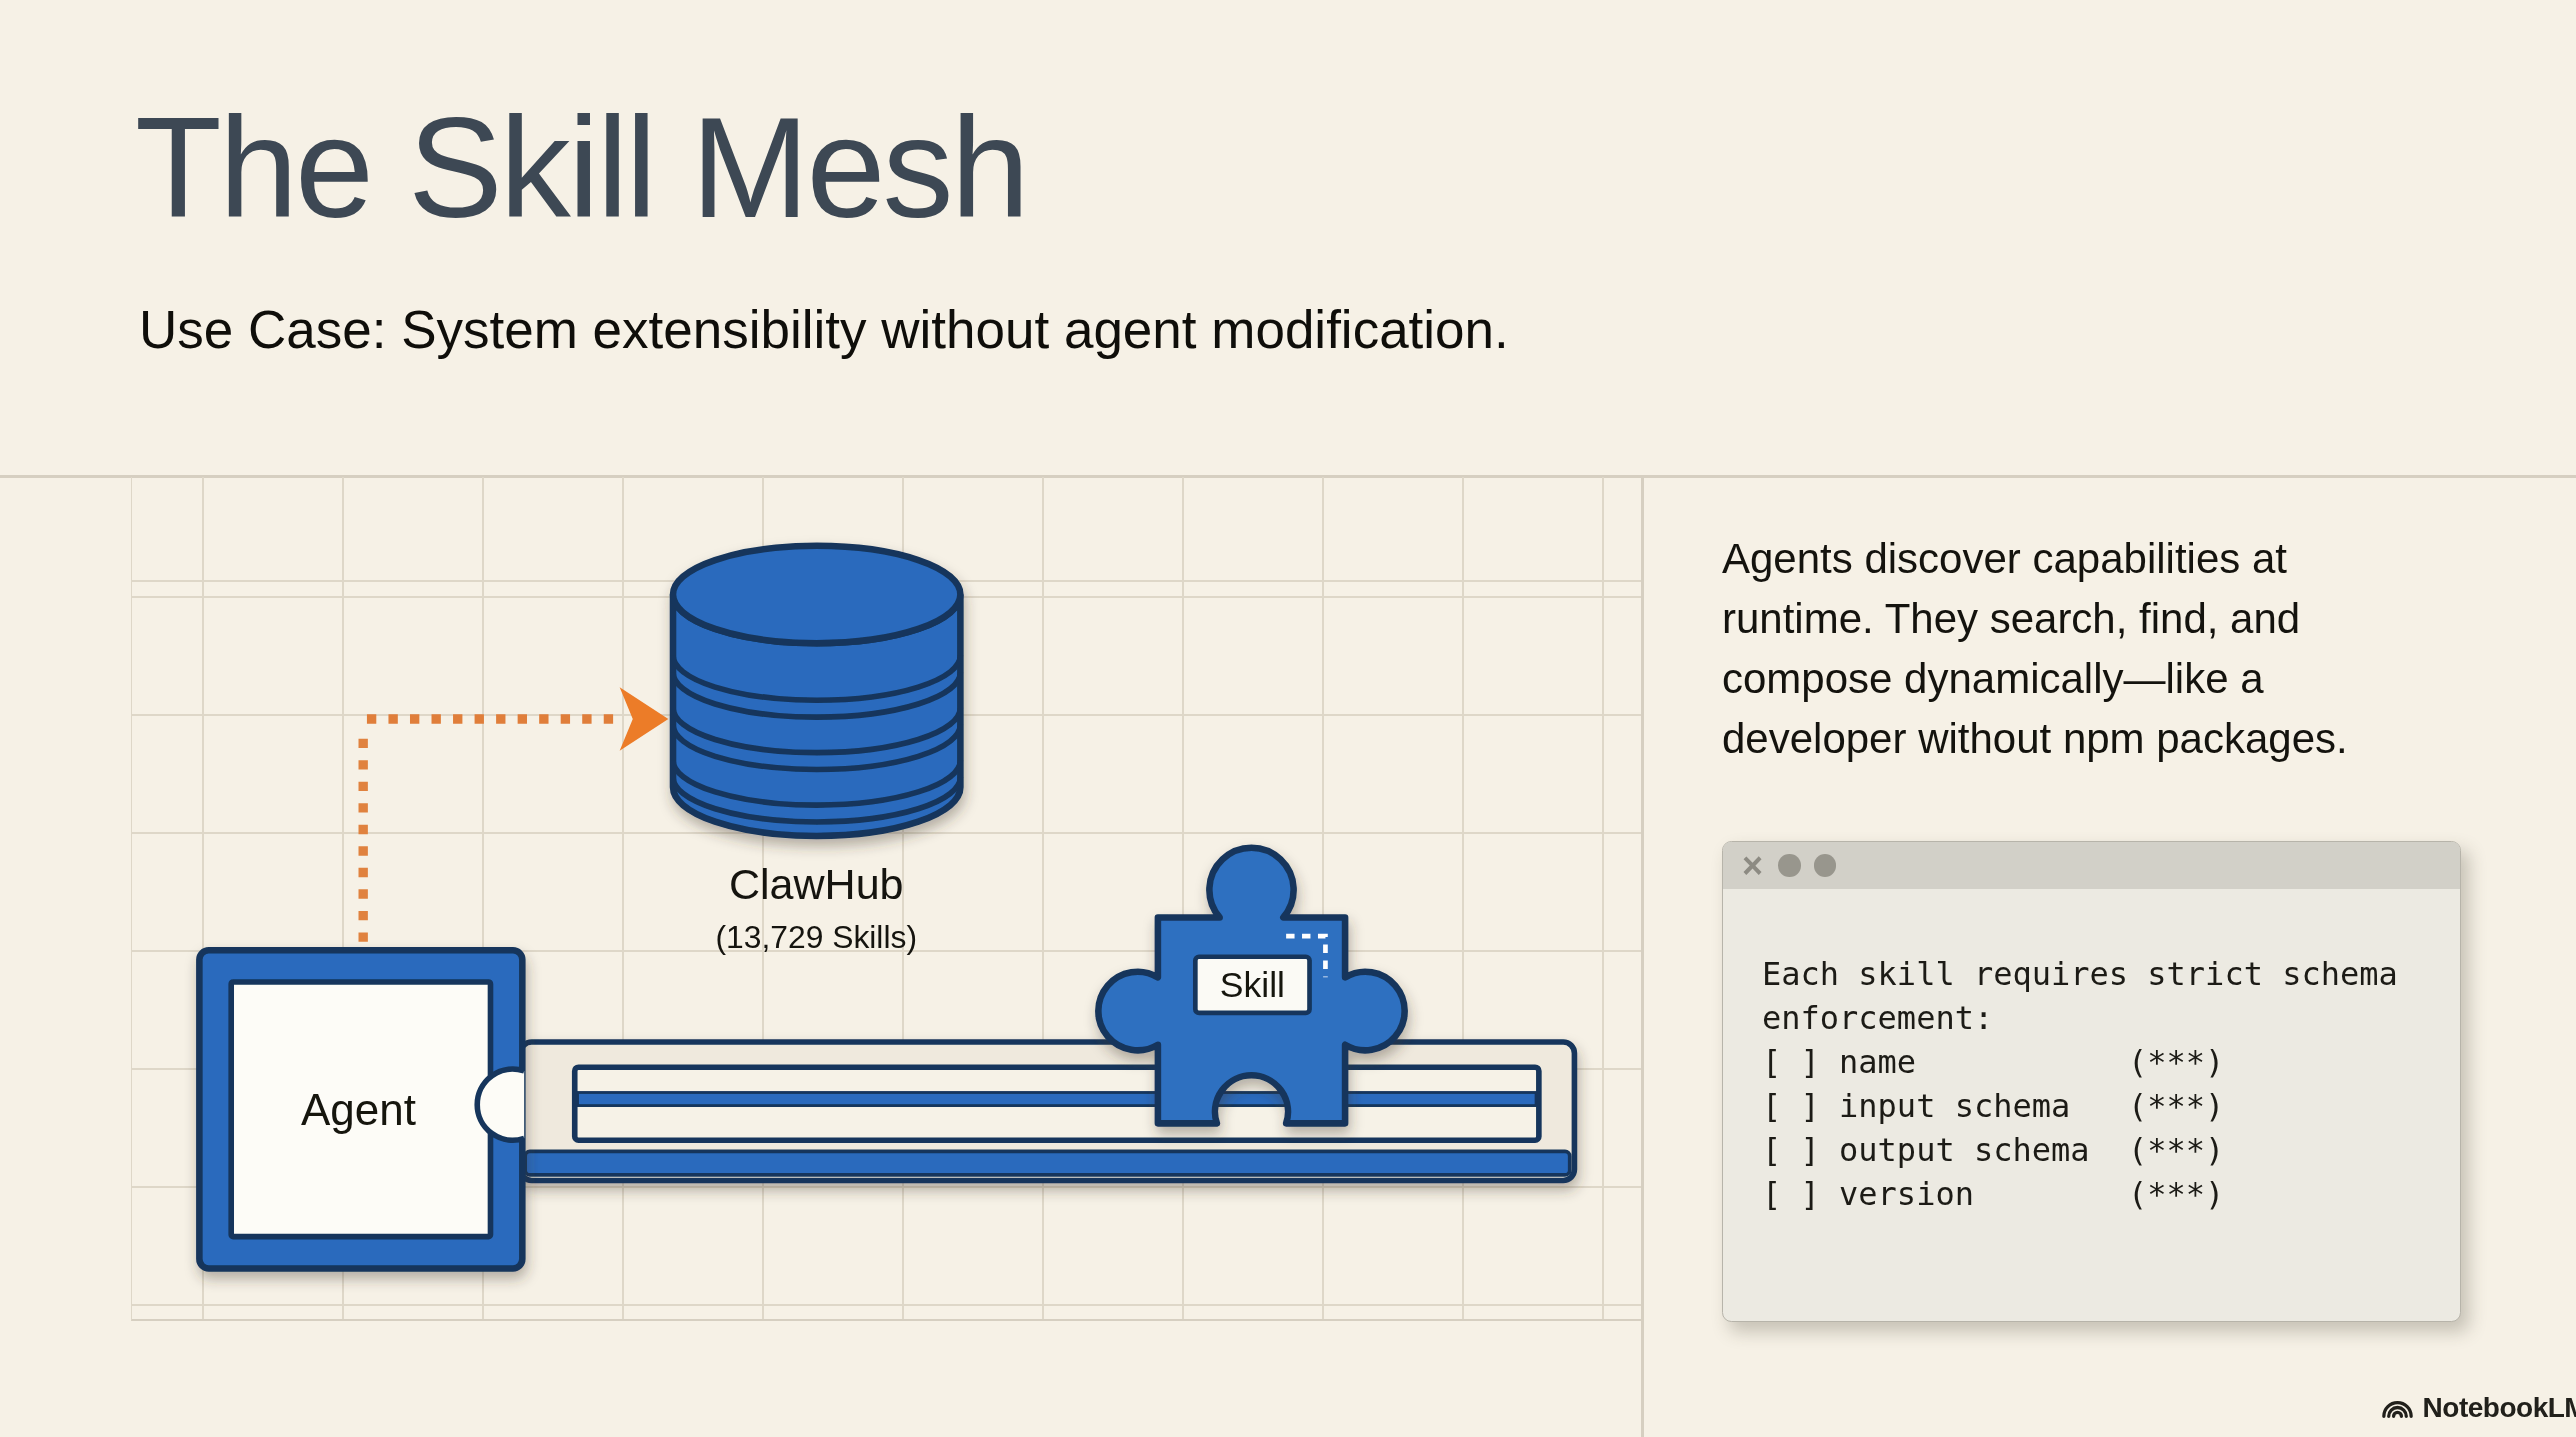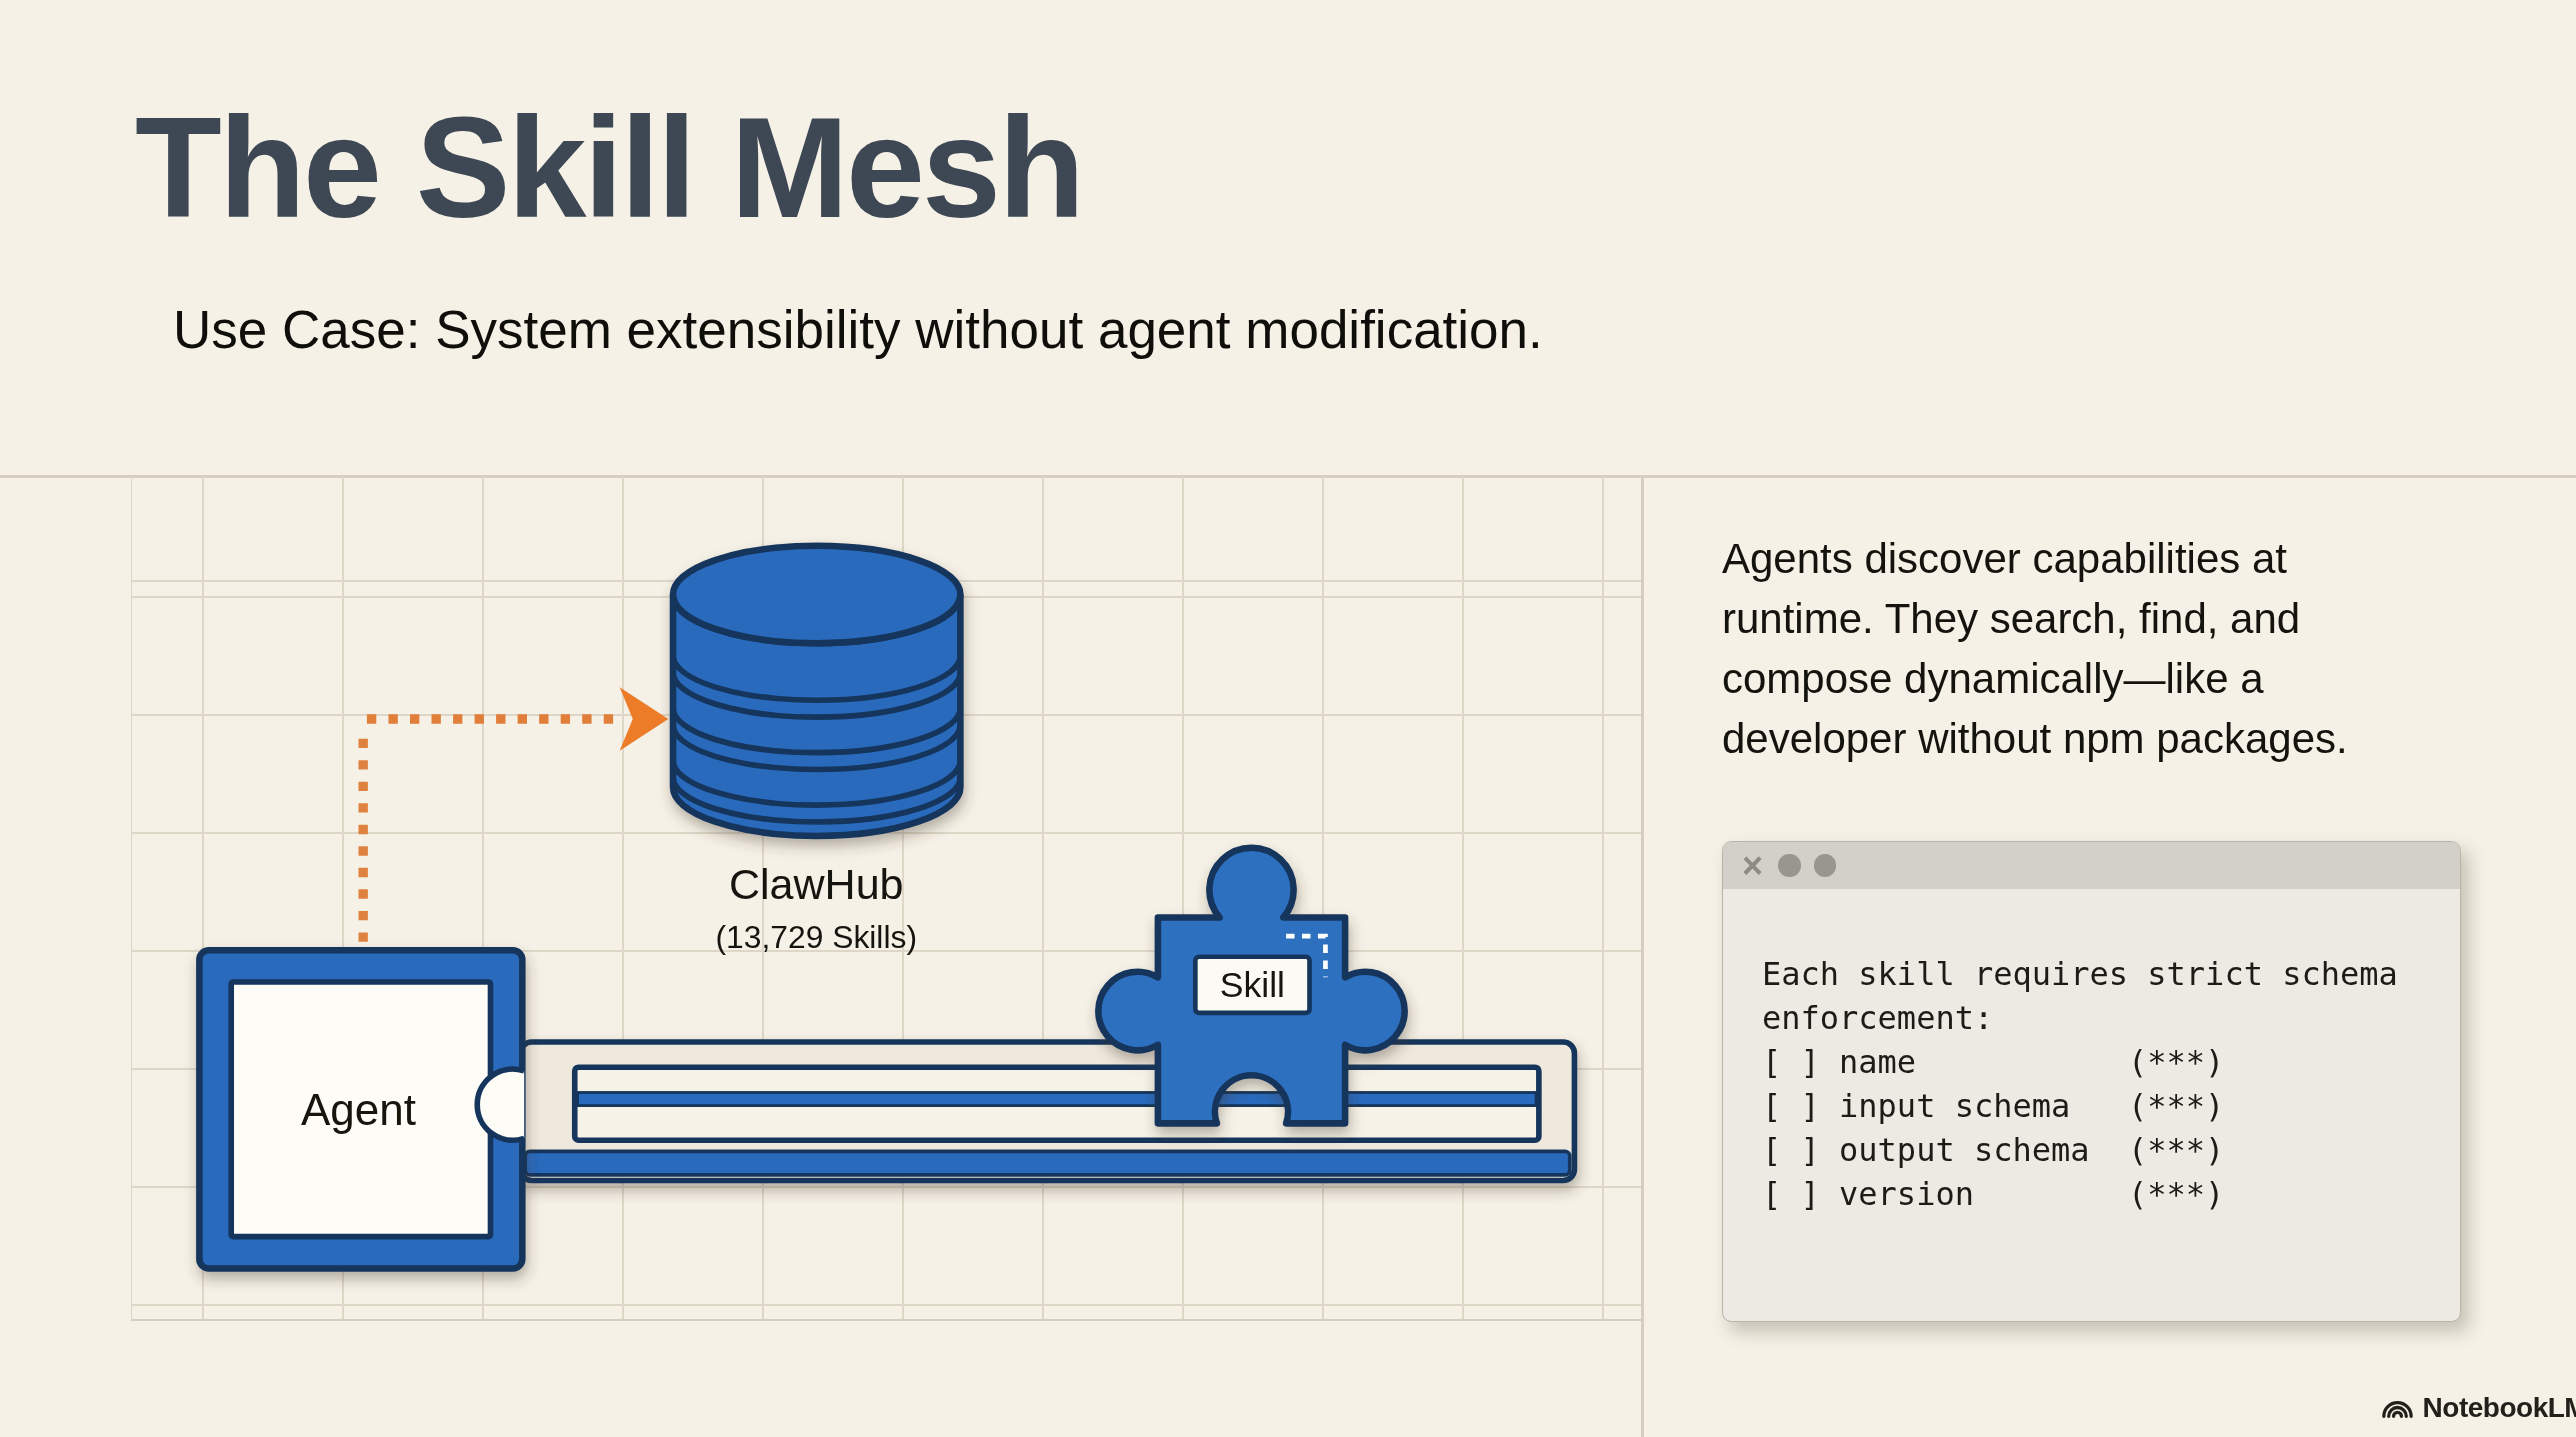--- a/index.html
+++ b/index.html
@@ -7,26 +7,26 @@
     position:relative;
     width:2576px;height:1438px;
     background:#f6f1e6;
     overflow:hidden;
     font-family:"Liberation Sans",sans-serif;
     color:#15140f;
   }
   
   .title{
     position:absolute;left:135px;top:97px;
-    font-size:142px;font-weight:bold;letter-spacing:-2.8px;
+    font-size:142px;font-weight:normal;letter-spacing:-2.8px;
     color:#3d4854;line-height:1;text-align:center;
   }
   .subtitle{
     position:absolute;left:139px;top:298px;
-    font-size:53px;color:#0f0e0a;line-height:1.2;margin-left:34px;
+    font-size:53px;color:#0f0e0a;line-height:1.2;
   }
   
   .divider-top{position:absolute;left:0;top:475px;width:2576px;height:2.8px;background:#d6cfc1;}
   .divider-vert{position:absolute;left:1641px;top:476px;width:2.8px;height:961px;background:#d6cfc1;}
   .grid{
     position:absolute;left:131px;top:477px;width:1511px;height:842px;
     border-left:1.9px solid #ded7c8;
     border-bottom:2.8px solid #d6cfc1;
     background-image:
       repeating-linear-gradient(to right,#ded7c8 0 1.9px,transparent 1.9px 140px),

